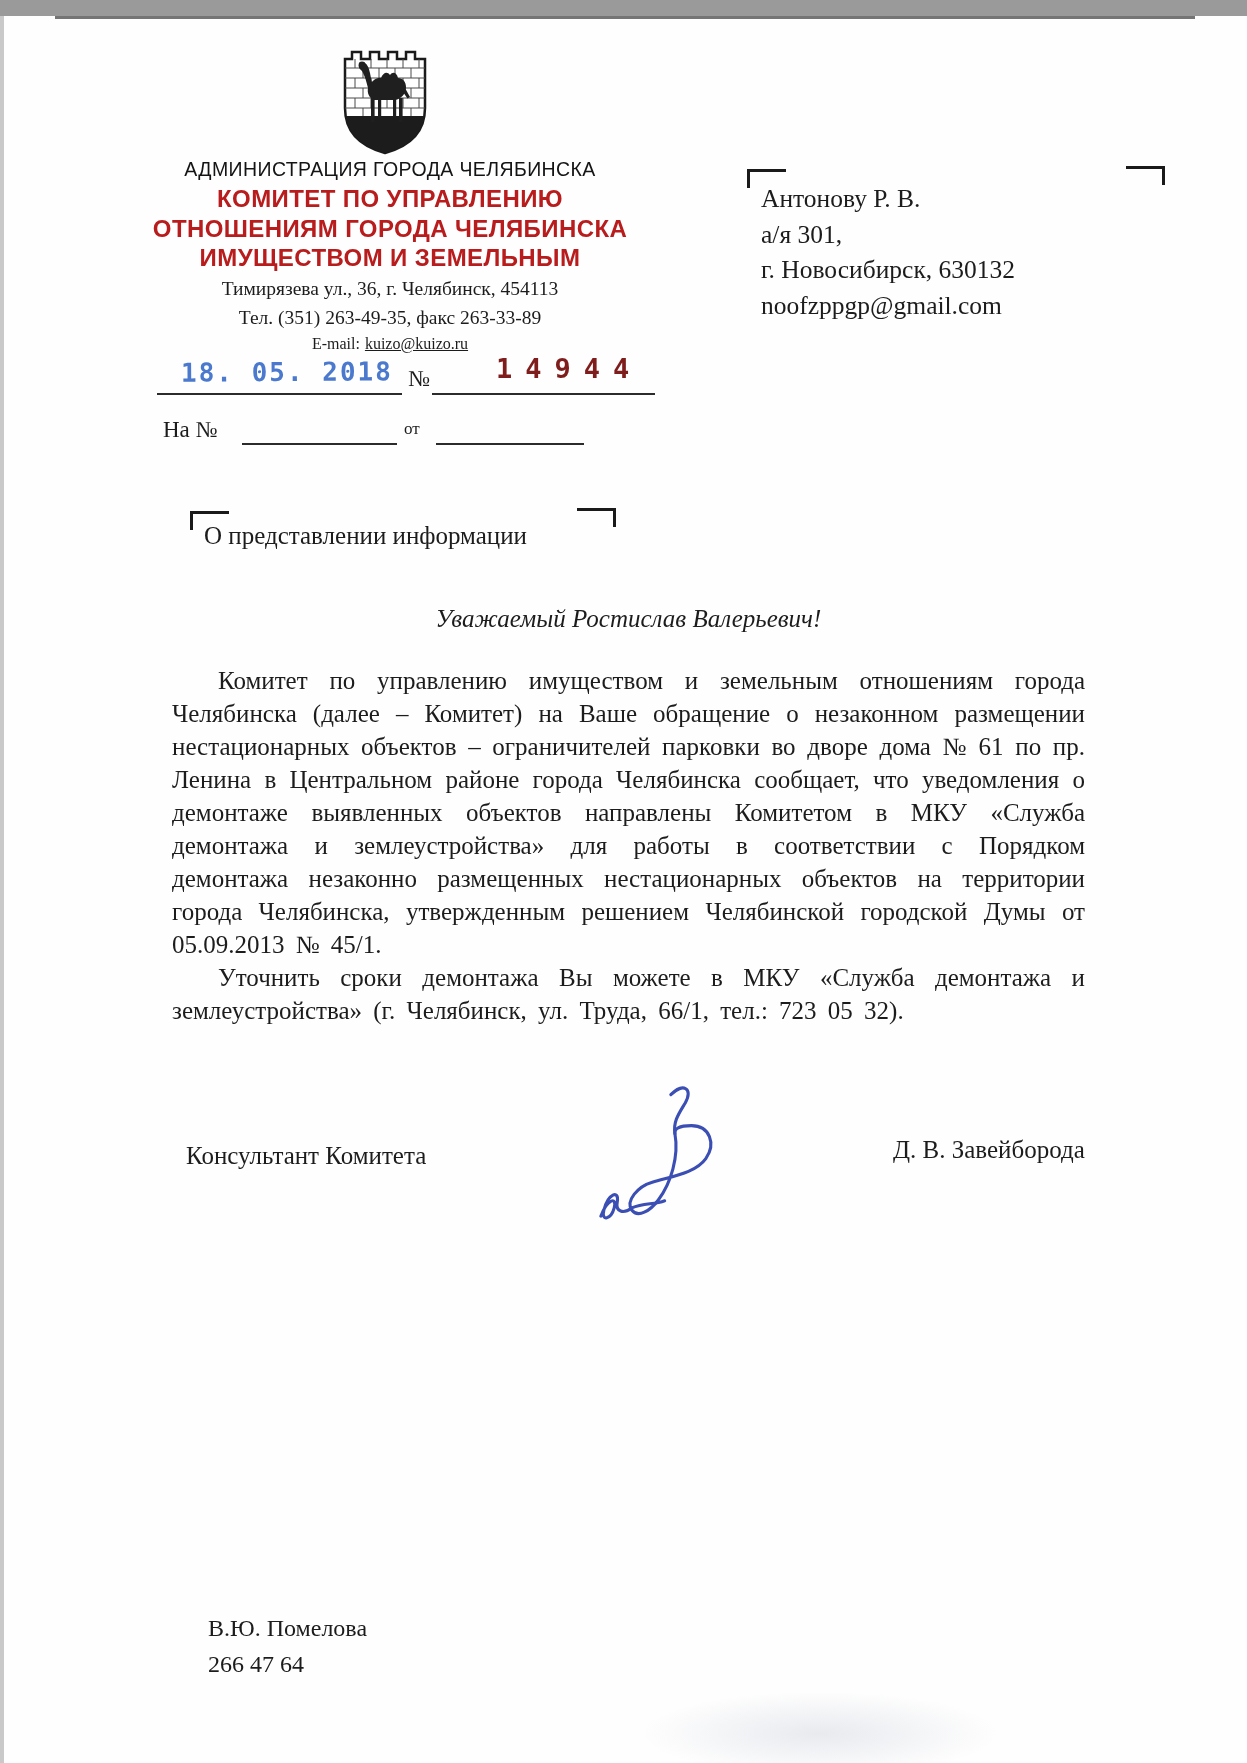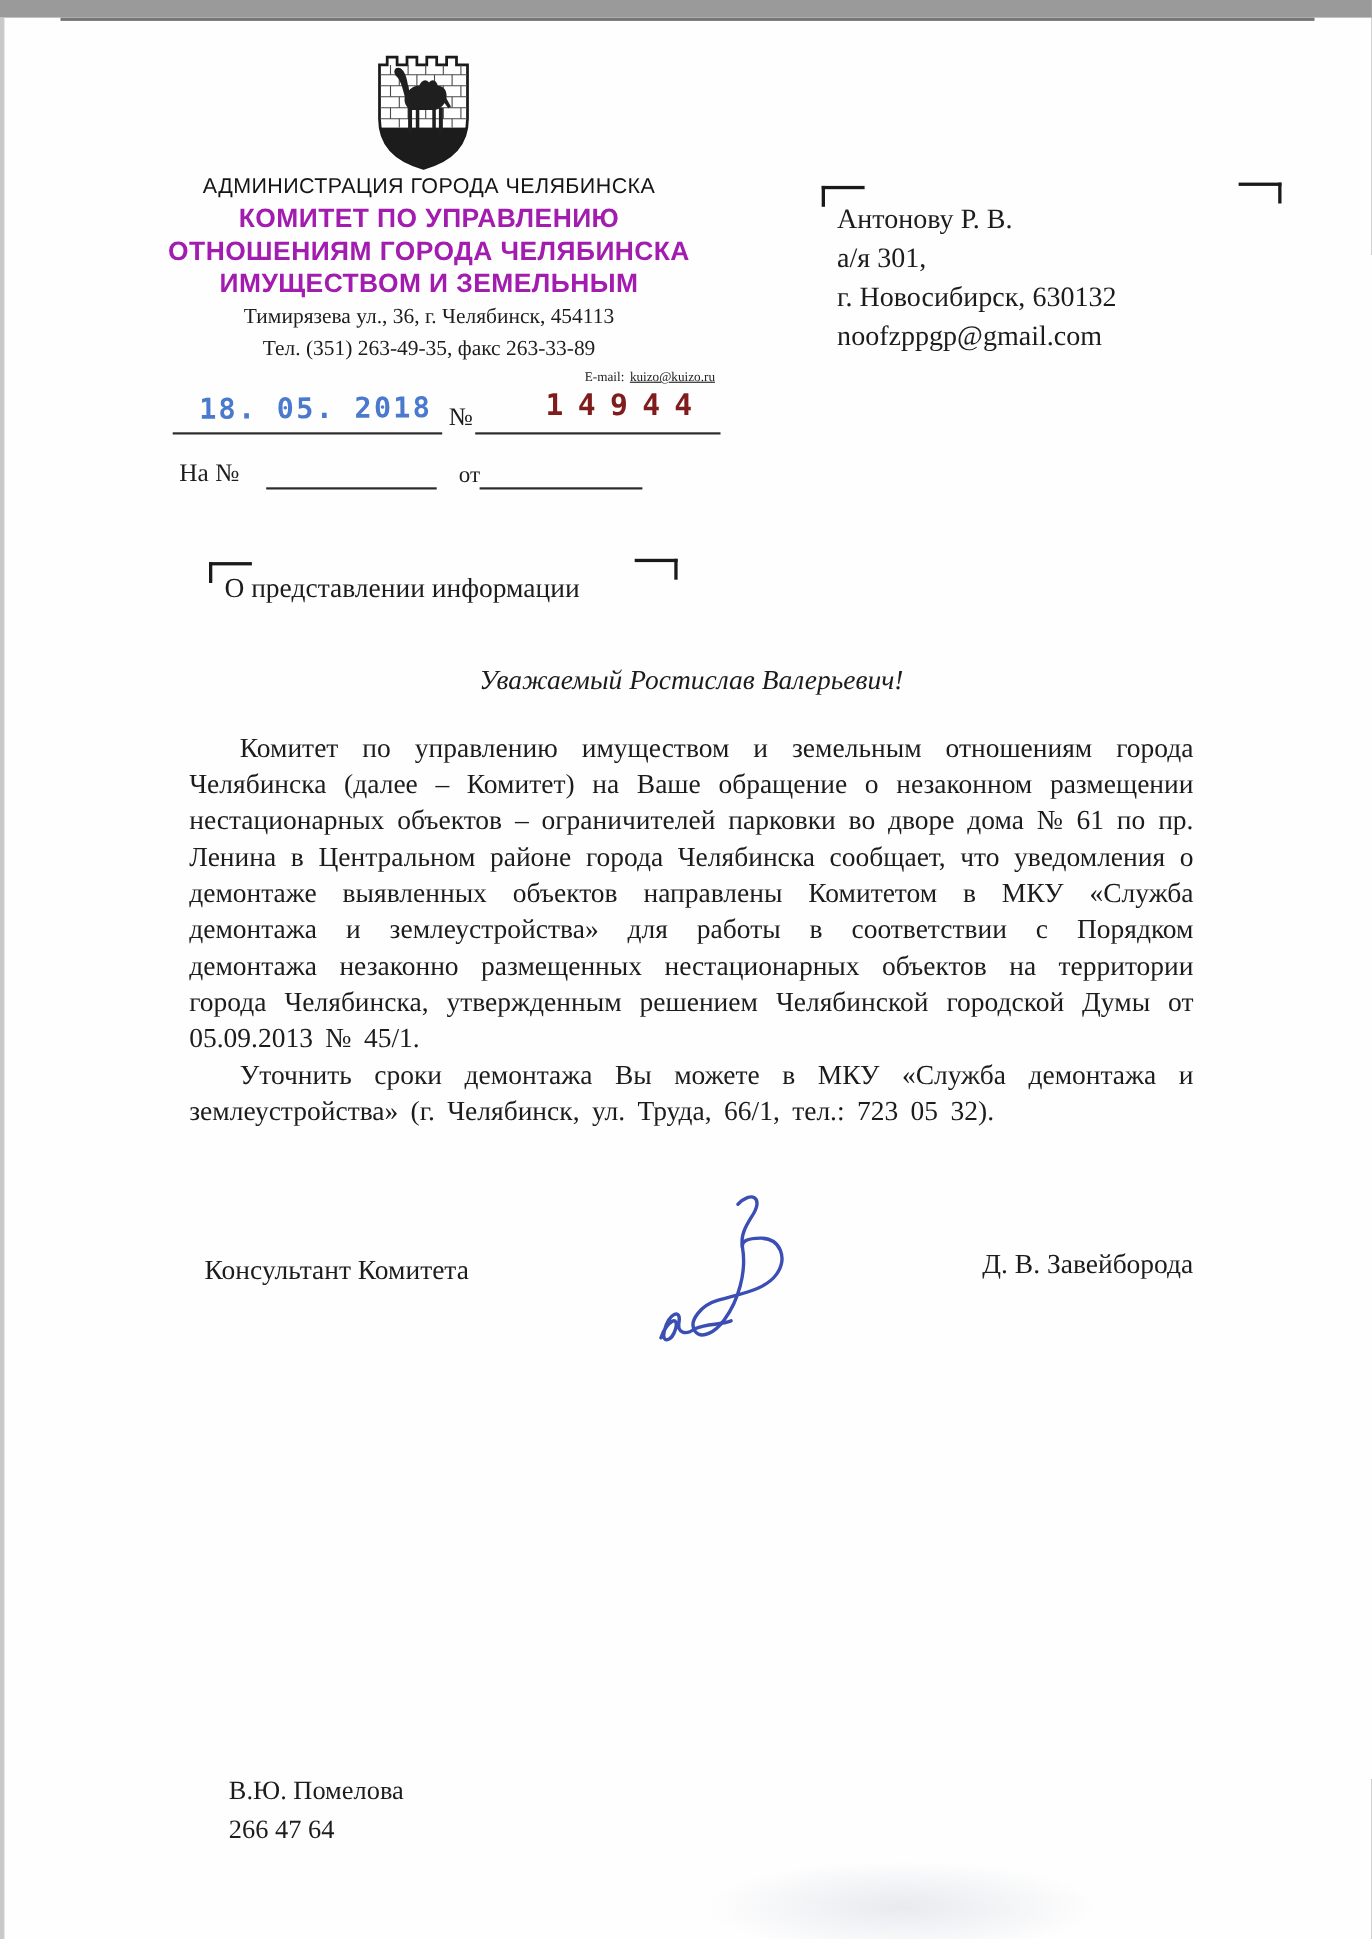--- a/index.html
+++ b/index.html
@@ -16,37 +16,37 @@
 
   
   .scan-top { left:55px; top:0; width:1140px; height:3px; background:#3a3a3a; opacity:.7; }
   .scan-left { left:0; top:0; width:4px; height:1763px; background:#c9c9c9; }
   .scan-bottom { left:8px; top:1755px; width:1232px; height:2px; background:#c3c6cc; }
   .scan-smudge { left:640px; top:1675px; width:360px; height:85px;
     background:radial-gradient(ellipse at center, rgba(175,182,198,.28), rgba(175,182,198,0) 70%); }
 
   
   .org-parent { left:130px; top:142px; width:520px; font-size:19.5px; letter-spacing:.4px; color:#141414; }
-  .org-name   { left:118px; top:168px; width:544px; font-weight:bold; font-size:24px; line-height:29.5px; letter-spacing:.4px; color:#a21caf; }
+  .org-name   { left:118px; top:168px; width:544px; font-weight:bold; font-size:24px; line-height:29.5px; letter-spacing:.4px; color:#b91c1c; }
   .org-addr   { left:130px; top:262px; width:520px; font-size:19.5px; }
   .org-phone  { left:130px; top:291px; width:520px; font-size:19.5px; }
-  .org-email  { left:130px; top:319px; width:520px; font-size:12px;text-align:right; }
+  .org-email  { left:130px; top:319px; width:520px; font-size:16px; }
   .org-email .mail { text-decoration:underline; margin-left:5px; }
 
   
   .stamp { font-family:"DejaVu Sans Mono", monospace; font-weight:bold; }
   .date-stamp   { left:181px; top:341px; font-size:26px; letter-spacing:2px; transform:rotate(-.4deg); }
   .number-stamp { left:496px; top:337px; font-size:27px; letter-spacing:13px; }
   .uline { border-bottom:2px solid #2b2b2b; height:0; }
   .date-uline   { left:157px; top:377px; width:245px; }
   .number-uline { left:432px; top:377px; width:223px; }
   .no-sign  { left:408px; top:350px; font-size:23px; }
   .na-label { left:163px; top:401px; font-size:23px; }
   .na-uline { left:242px; top:427px; width:155px; }
-  .ot-label { left:417px; top:403px; font-size:21px;text-align:center; }
+  .ot-label { left:404px; top:403px; font-size:17px;text-align:center; }
   .ot-uline { left:436px; top:427px; width:148px; }
 
   
   .brk { width:36px; height:16px; }
   .brk-tl { border-top:3px solid #1a1a1a; border-left:3px solid #1a1a1a; }
   .brk-tr { border-top:3px solid #1a1a1a; border-right:3px solid #1a1a1a; }
 
   
   .recipient { left:761px; top:165px; width:340px; font-size:25.5px; line-height:35.5px; }
 

